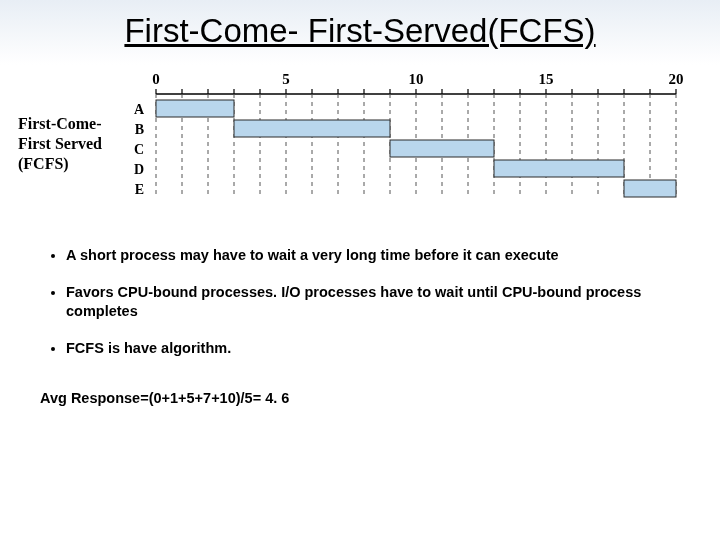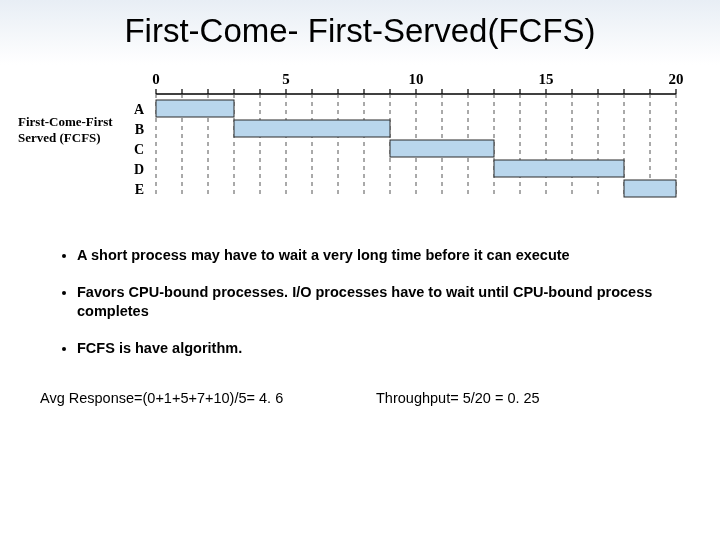--- a/index.html
+++ b/index.html
@@ -10,61 +10,62 @@
     font-family: Arial, sans-serif;
     position: relative;
     overflow: hidden;
   }
   .title {
     font-size: 33px;
     font-weight: normal;
     text-align: center;
     padding: 12px 0 8px 0;
     color: #000;
+    text-decoration: underline;
   }
   .chart-area {
     margin: 8px 18px 0 18px;
     position: relative;
     background: #fff;
   }
   .chart-label-left {
     position: absolute;
     left: 0;
     top: 48px;
     width: 95px;
     font-family: "Times New Roman", serif;
     font-weight: bold;
-    font-size: 13px;
+    font-size: 16px;
     color: #000;
     line-height: 1.25;
   }
   .chart-svg {
     display: block;
     margin-left: 98px;
   }
   .bullets {
     margin: 30px 40px 0 40px;
   }
   .bullets li {
     font-size: 14.5px;
     font-weight: bold;
     line-height: 1.3;
     margin-bottom: 18px;
     list-style: disc;
-    margin-left: 37px;
+    margin-left: 26px;
     color: #000;
   }
   .metrics {
     margin: 33px 40px 0 40px;
     display: grid;
     grid-template-columns: 1fr 1fr;
     column-gap: 32px;
     row-gap: 28px;
     font-size: 14.5px;
-    font-weight: normal;
+    font-weight: bold;
     color: #000;
   }
 </style>
 </head>
 <body>
 
 <div class="title">First-Come- First-Served(FCFS)</div>
 
 <div class="chart-area">
   <div class="chart-label-left">First-Come-First Served (FCFS)</div>
@@ -131,14 +132,13 @@
 </div>
 
 <ul class="bullets">
   <li>A short process may have to wait a very long time before it can execute</li>
   <li>Favors CPU-bound processes. I/O processes have to wait until CPU-bound process completes</li>
   <li>FCFS is  have algorithm.</li>
 </ul>
 
 <div class="metrics">
   <div>Avg Response=(0+1+5+7+10)/5= 4. 6</div>
-  <div>Throughput= 5/20 = 0. 25</div>
 </div>
 
 </body></html>

